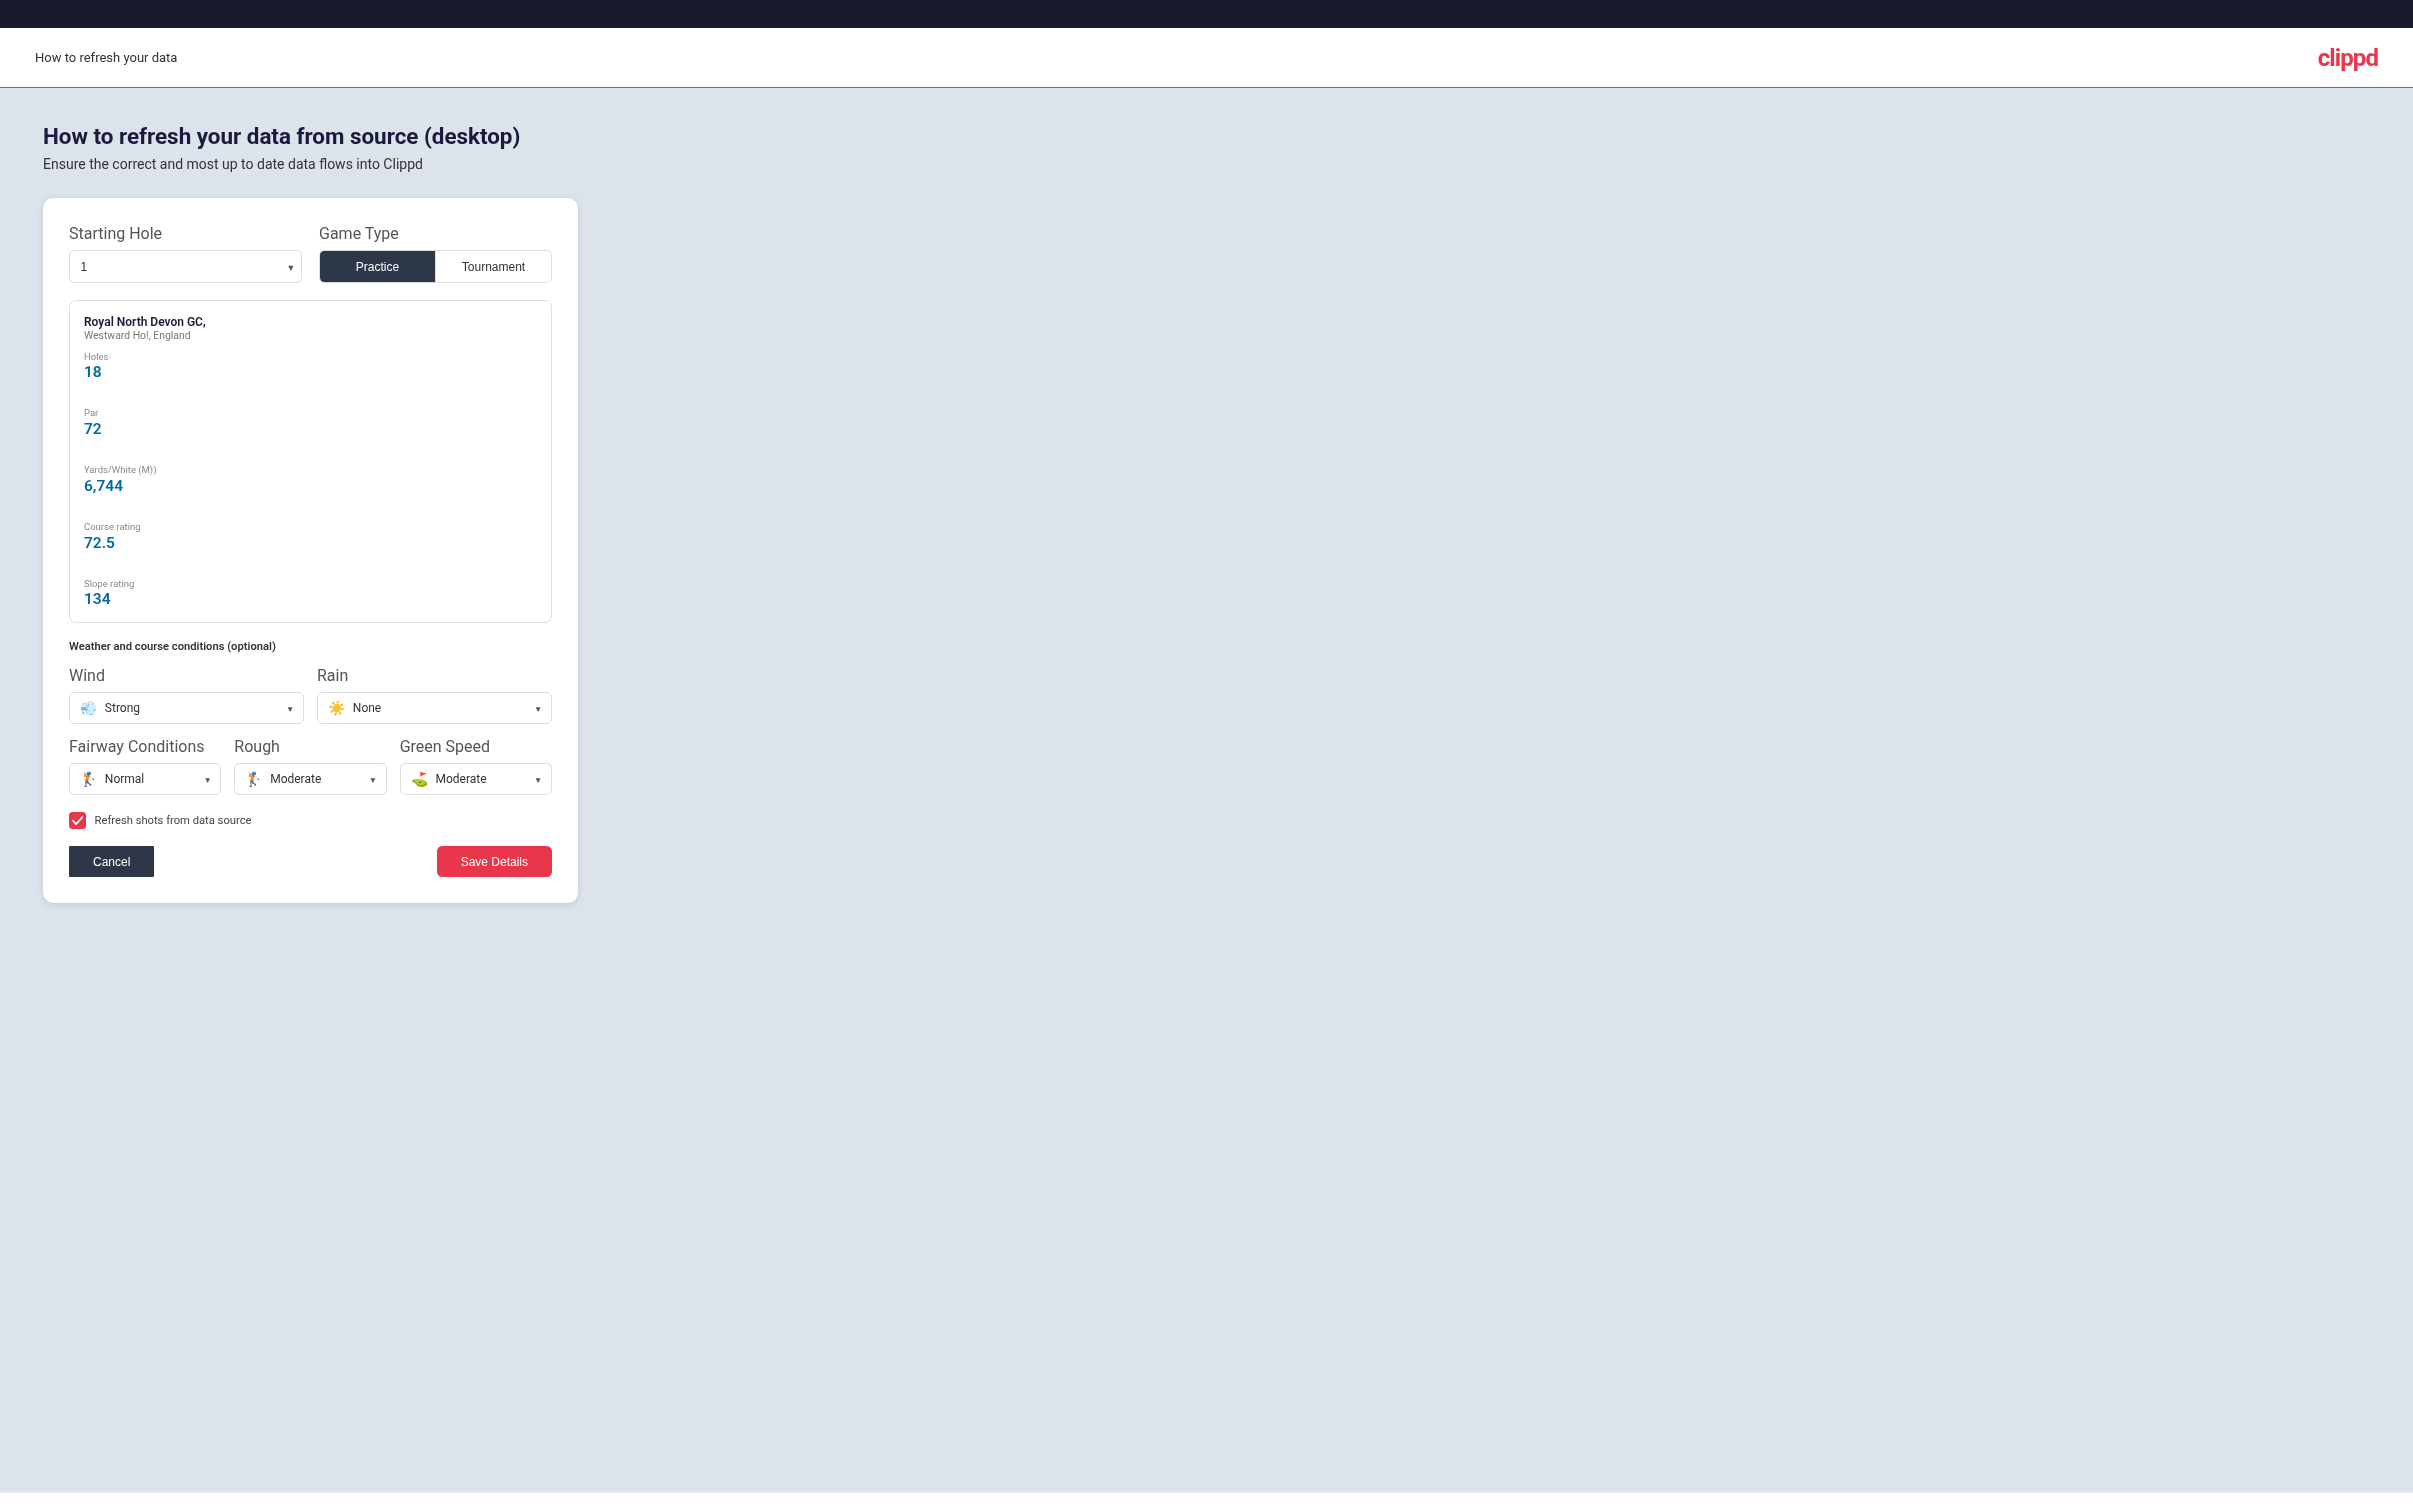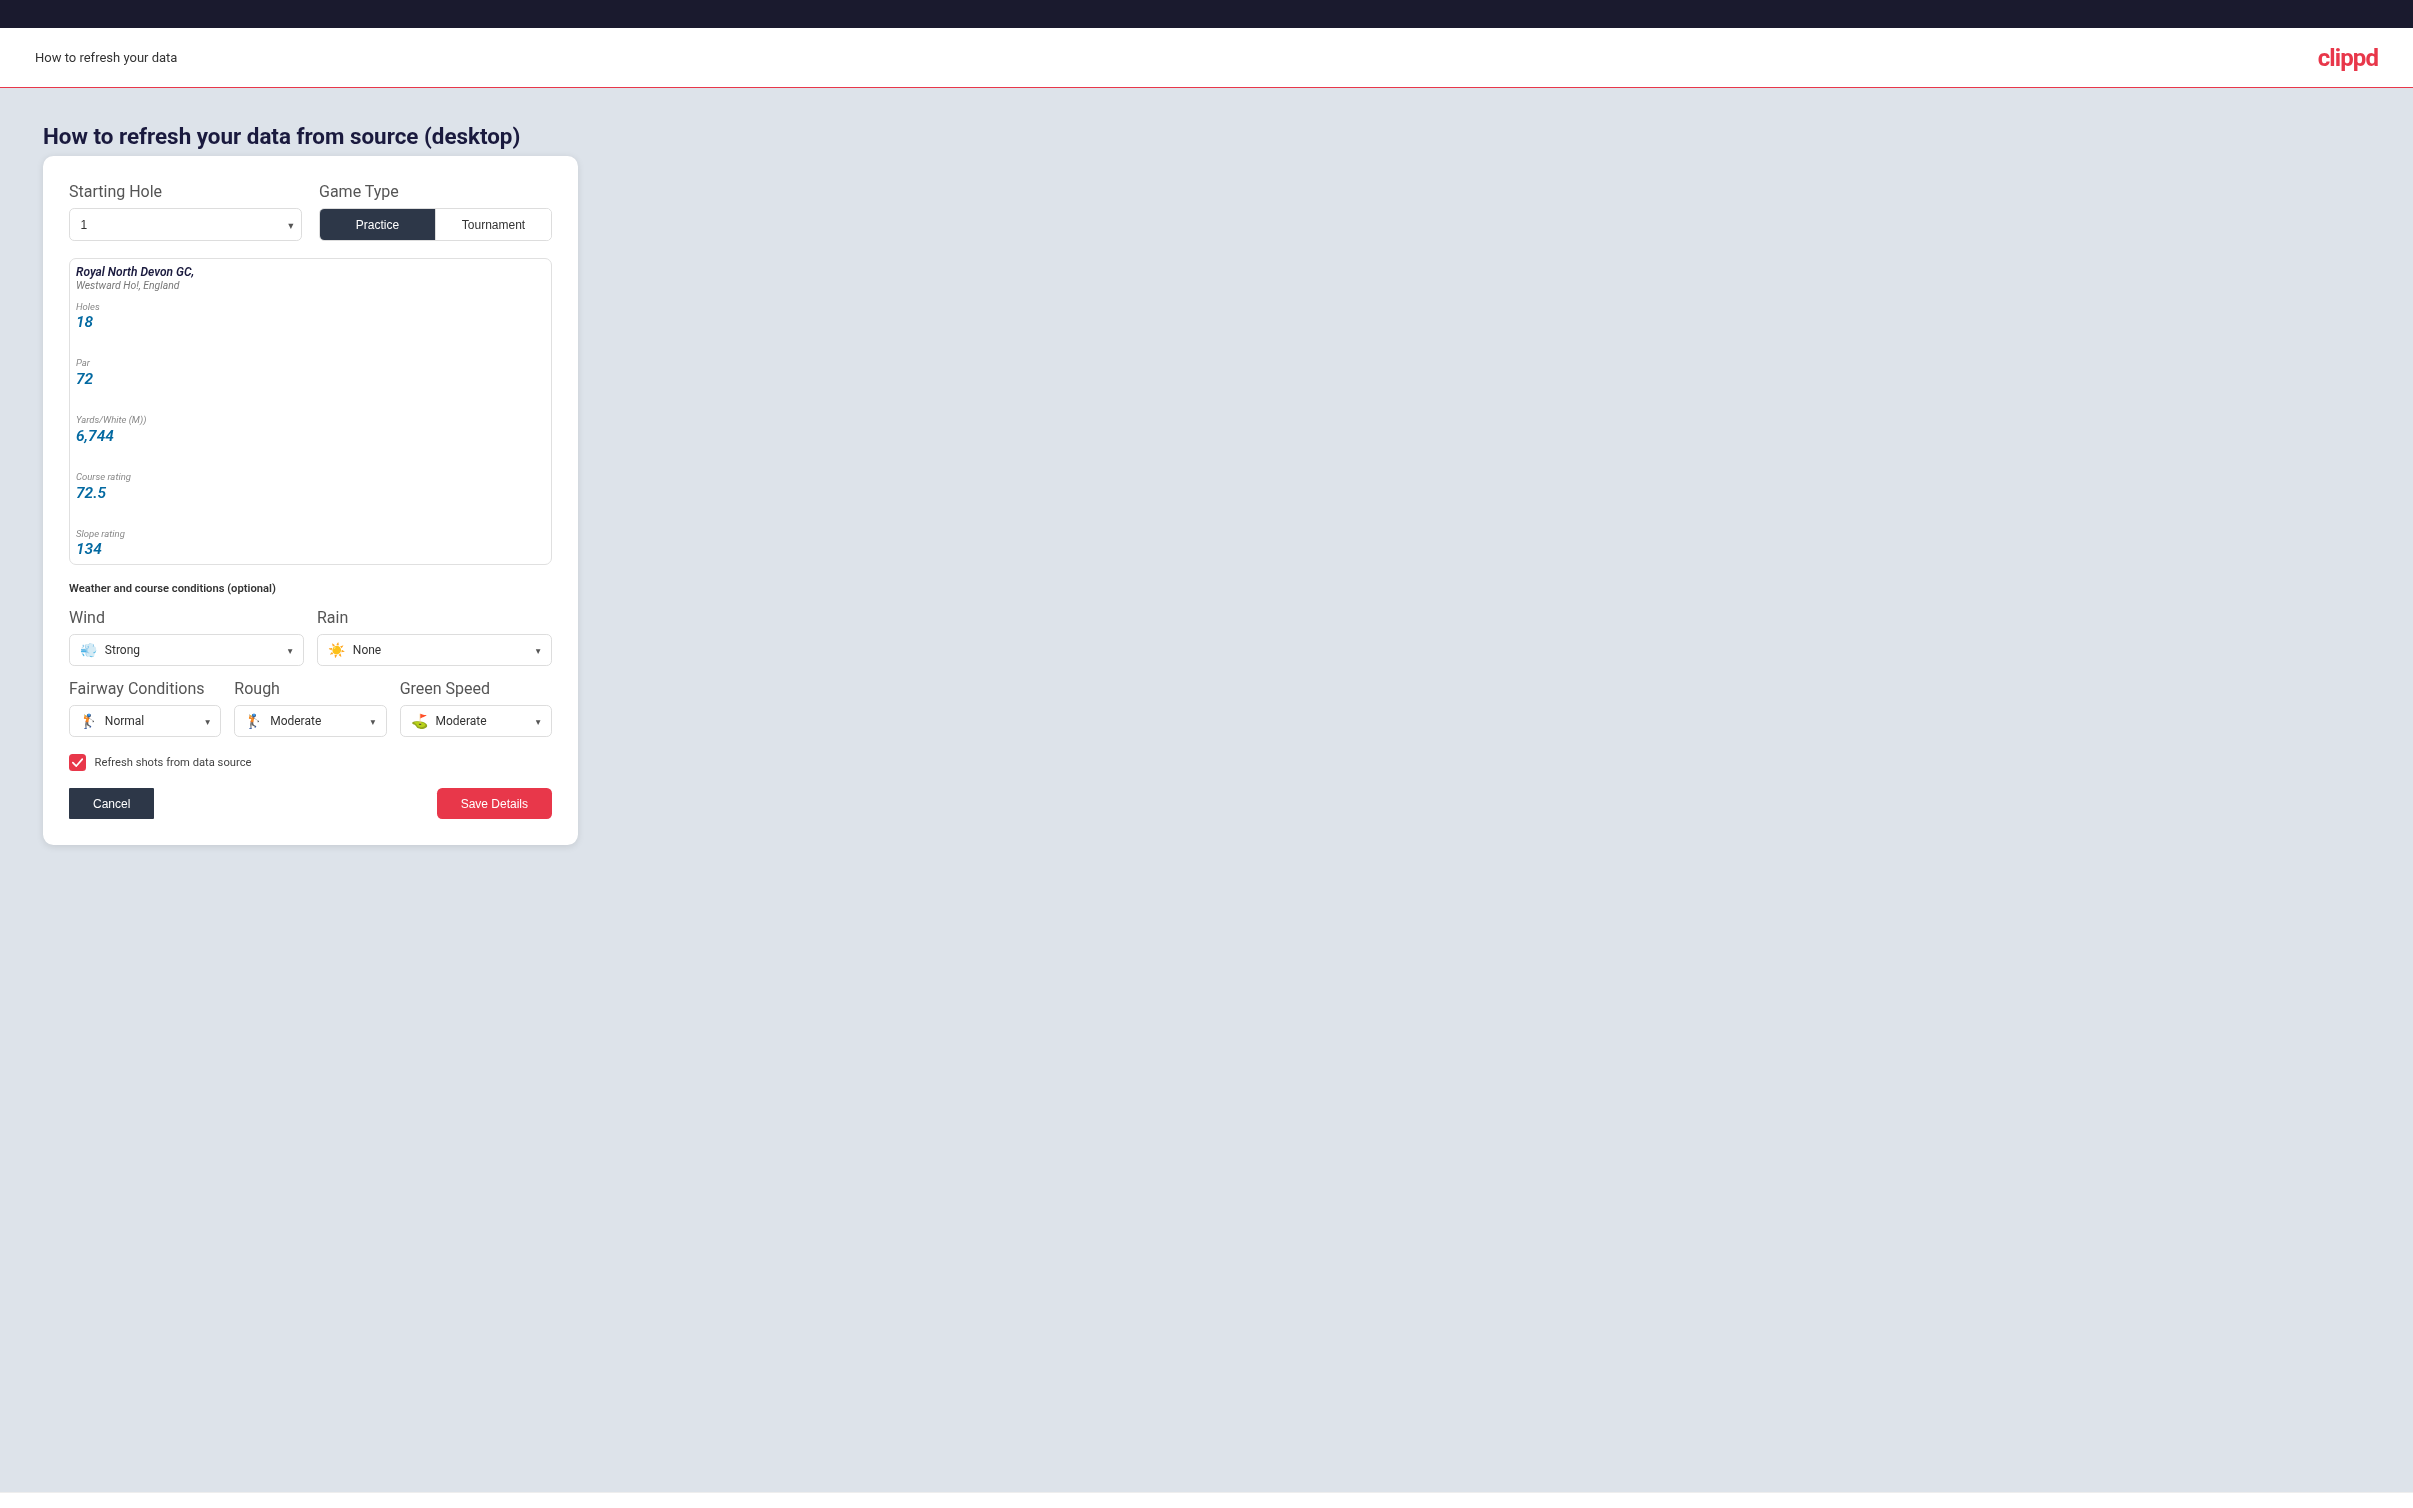--- a/index.html
+++ b/index.html
@@ -131,23 +131,22 @@
 
     .game-type-btn.inactive {
       background: #fff;
       color: #333;
       border-left: 0.9px solid #ddd;
     }
 
     .course-info-box {
       border: 0.9px solid #e0e0e0;
       border-radius: 7px;
-      padding: 6px;
+      padding: 14px;
       margin: 17px 0;
-      font-style: italic;
     }
 
     .course-name {
       font-size: 12px;
       font-weight: 600;
       color: #1a1a3e;
     }
 
     .course-location {
       font-size: 10.4px;
@@ -305,20 +304,21 @@
 
 <div class="top-bar"></div>
 
 <div class="header">
   <span class="header-title">How to refresh your data</span>
   <span class="logo">clippd</span>
 </div>
 
 <div class="main-content">
   <h1 class="page-title">How to refresh your data from source (desktop)</h1>
+  <p class="page-subtitle">Ensure the correct and most up to date data flows into Clippd</p>
 
   <div class="content-layout">
     <div class="form-card">
 
       <div class="form-row">
         <div class="form-col">
           <label class="form-label">Starting Hole</label>
           <div class="select-wrapper">
             <select class="select-field">
               <option>1</option>

